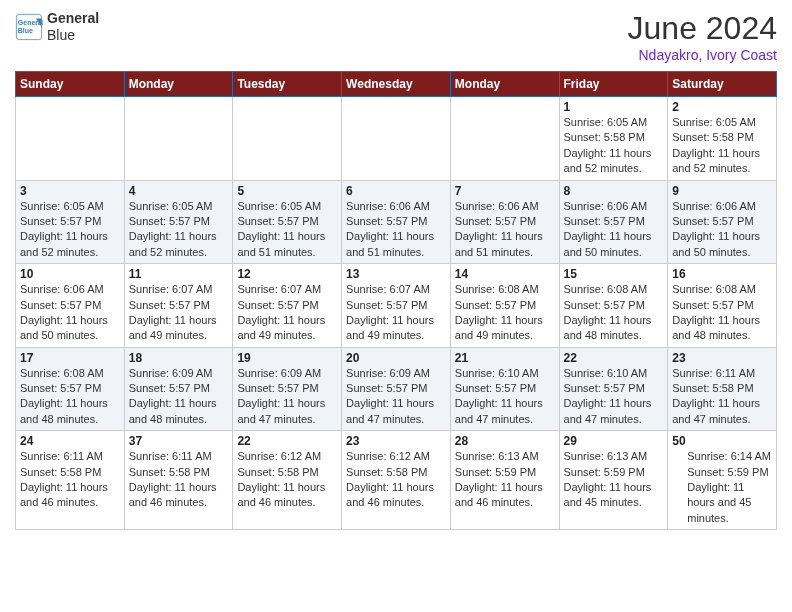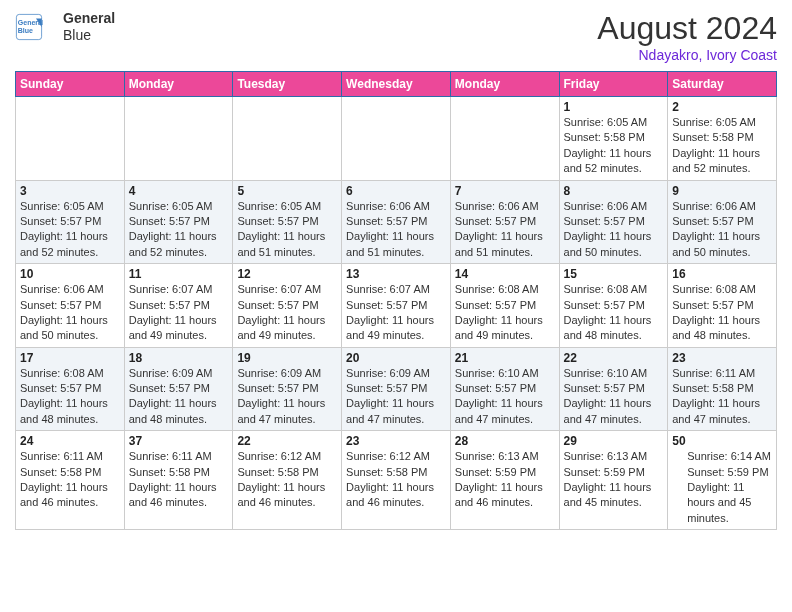--- a/index.html
+++ b/index.html
@@ -17,21 +17,21 @@
     }
     .header {
       display: flex;
       justify-content: space-between;
       align-items: flex-start;
       margin-bottom: 8px;
     }
     .logo {
       display: flex;
       align-items: center;
-      gap: 20px;
+      gap: 4px;
       justify-content: space-between;
     }
     .logo-text {
       font-size: 14px;
       line-height: 1.2;
       color: #333;
     }
     .logo-text .general { font-weight: bold; }
     .logo-icon {
       width: 28px;
@@ -48,21 +48,21 @@
     .location {
       font-size: 14px;
       color: #6d28d9;
     }
     .calendar {
       width: 100%;
       border-collapse: collapse;
       font-size: 9.5px;
     }
     .calendar thead th {
-      background-color: #ec4899;
+      background-color: #7f1d1d;
       color: #fff;
       padding: 5px 4px;
       text-align: left;
       font-size: 12px;
       font-weight: bold;
       border: 1px solid #2e6aaa;
     }
     .calendar tbody td {
       border: 1px solid #ccc;
       vertical-align: top;
@@ -101,21 +101,21 @@
         <text x="4" y="17" font-size="10" font-weight="bold" fill="#3a7cc1">General</text>
         <text x="4" y="28" font-size="10" font-weight="bold" fill="#3a7cc1">Blue</text>
         <polygon points="30,8 38,8 38,20" fill="#3a7cc1"></polygon>
       </svg>
       <div class="logo-text">
         <div class="general">General</div>
         <div>Blue</div>
       </div>
     </div>
     <div class="title-block">
-      <div class="month-title">August 2024</div>
+      <div class="month-title">June 2024</div>
       <div class="location">Ndayakro, Ivory Coast</div>
     </div>
   </div>
 
   <table class="calendar">
     <thead>
       <tr>
       <th>Sunday</th>
           <th>Monday</th>
           <th>Tuesday</th>

